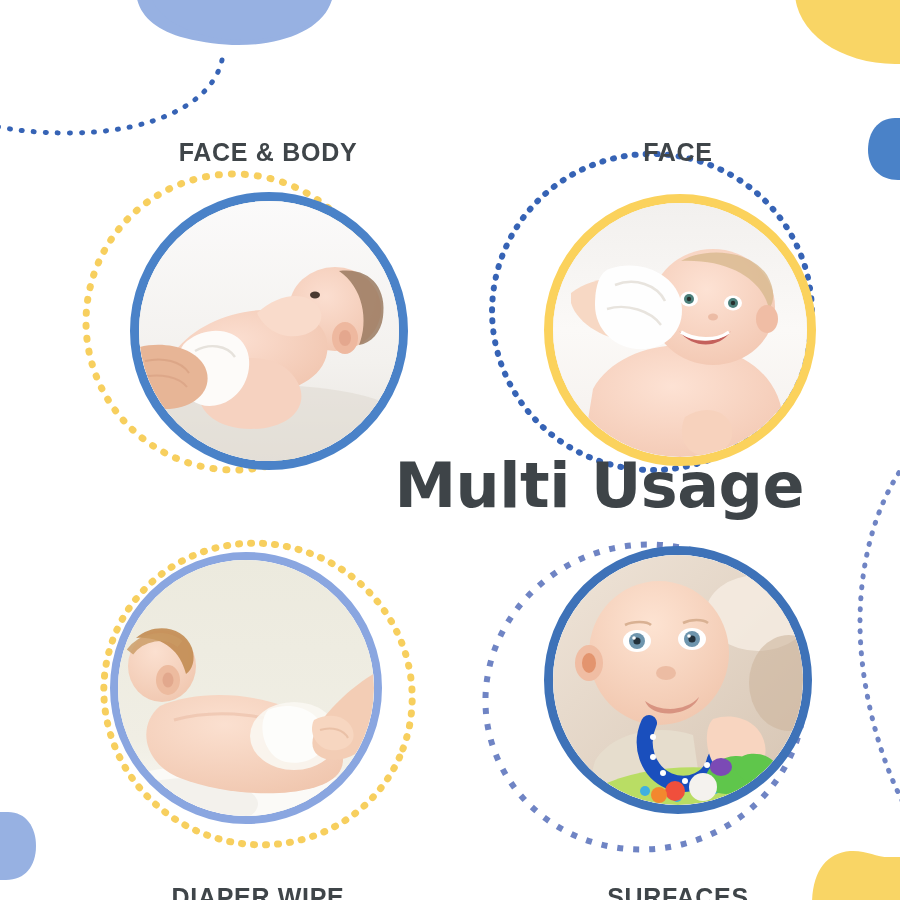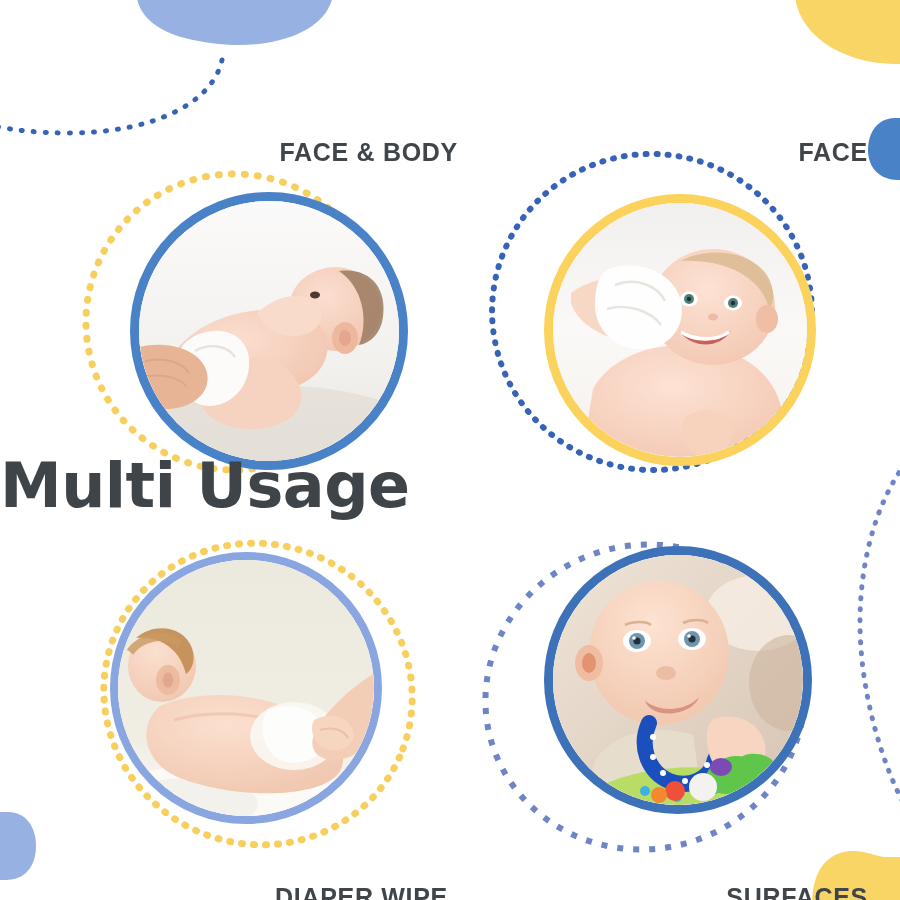--- a/index.html
+++ b/index.html
@@ -36,21 +36,21 @@
     height: 400px;
   }
   .cell-tl { left: 78px;  top: 122px; }
   .cell-tr { left: 488px; top: 122px; }
   .cell-bl { left: 68px;  top: 520px; }
   .cell-br { left: 488px; top: 520px; }
 
   .cell-label {
     position: absolute;
     width: 100%;
-    text-align: right;
+    text-align: center;
     font-family: "Liberation Sans", sans-serif;
     font-weight: bold;
     font-size: 25px;
     letter-spacing: 0.7px;
     color: #3f4549;
     z-index: 6;
   }
   .label-top    { top: 16px; }
   .label-bottom { bottom: 8px; }
 
@@ -83,21 +83,21 @@
     pointer-events: none;
   }
   .dot-ring svg { display: block; overflow: visible; }
 
   
   #main-title {
     position: absolute;
     left: 0;
     top: 455px;
     width: 804px;
-    text-align: left;
+    text-align: right;
     font-family: "DejaVu Sans", sans-serif;
     font-weight: bold;
     font-size: 62px;
     letter-spacing: -0.5px;
     color: #3e4448;
     z-index: 10;
     line-height: 1;
   }
 </style>
 </head>

